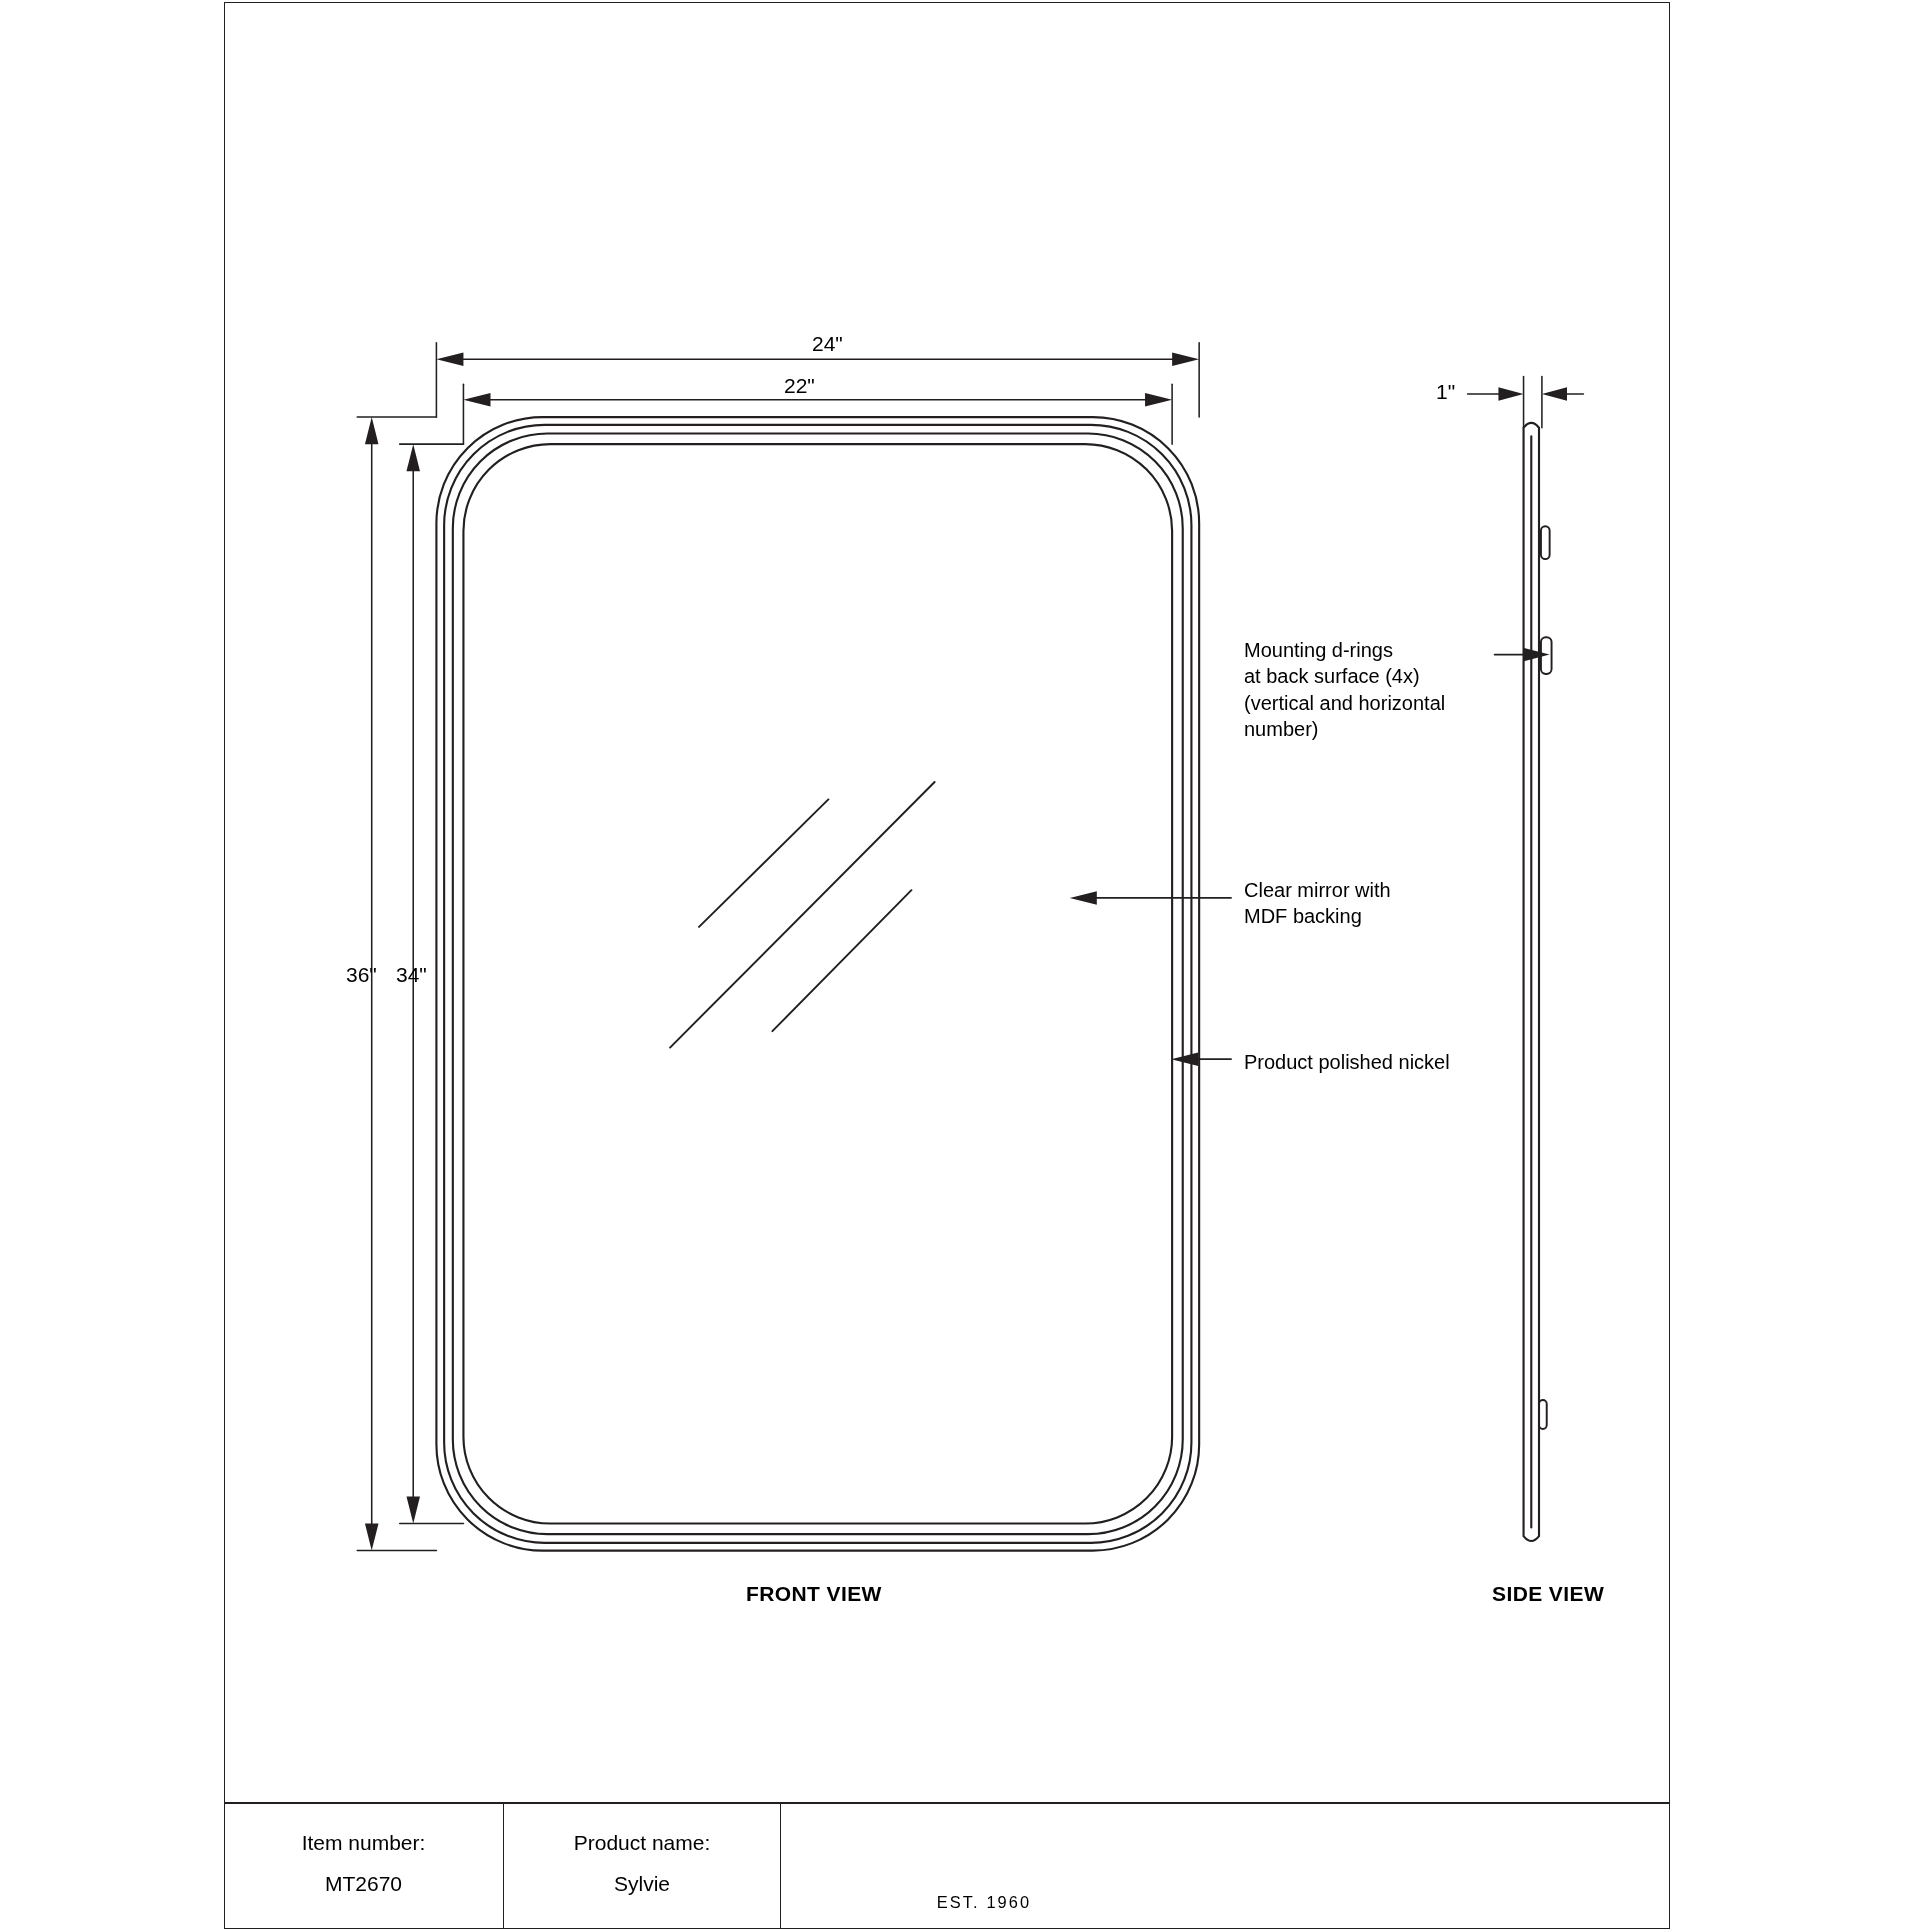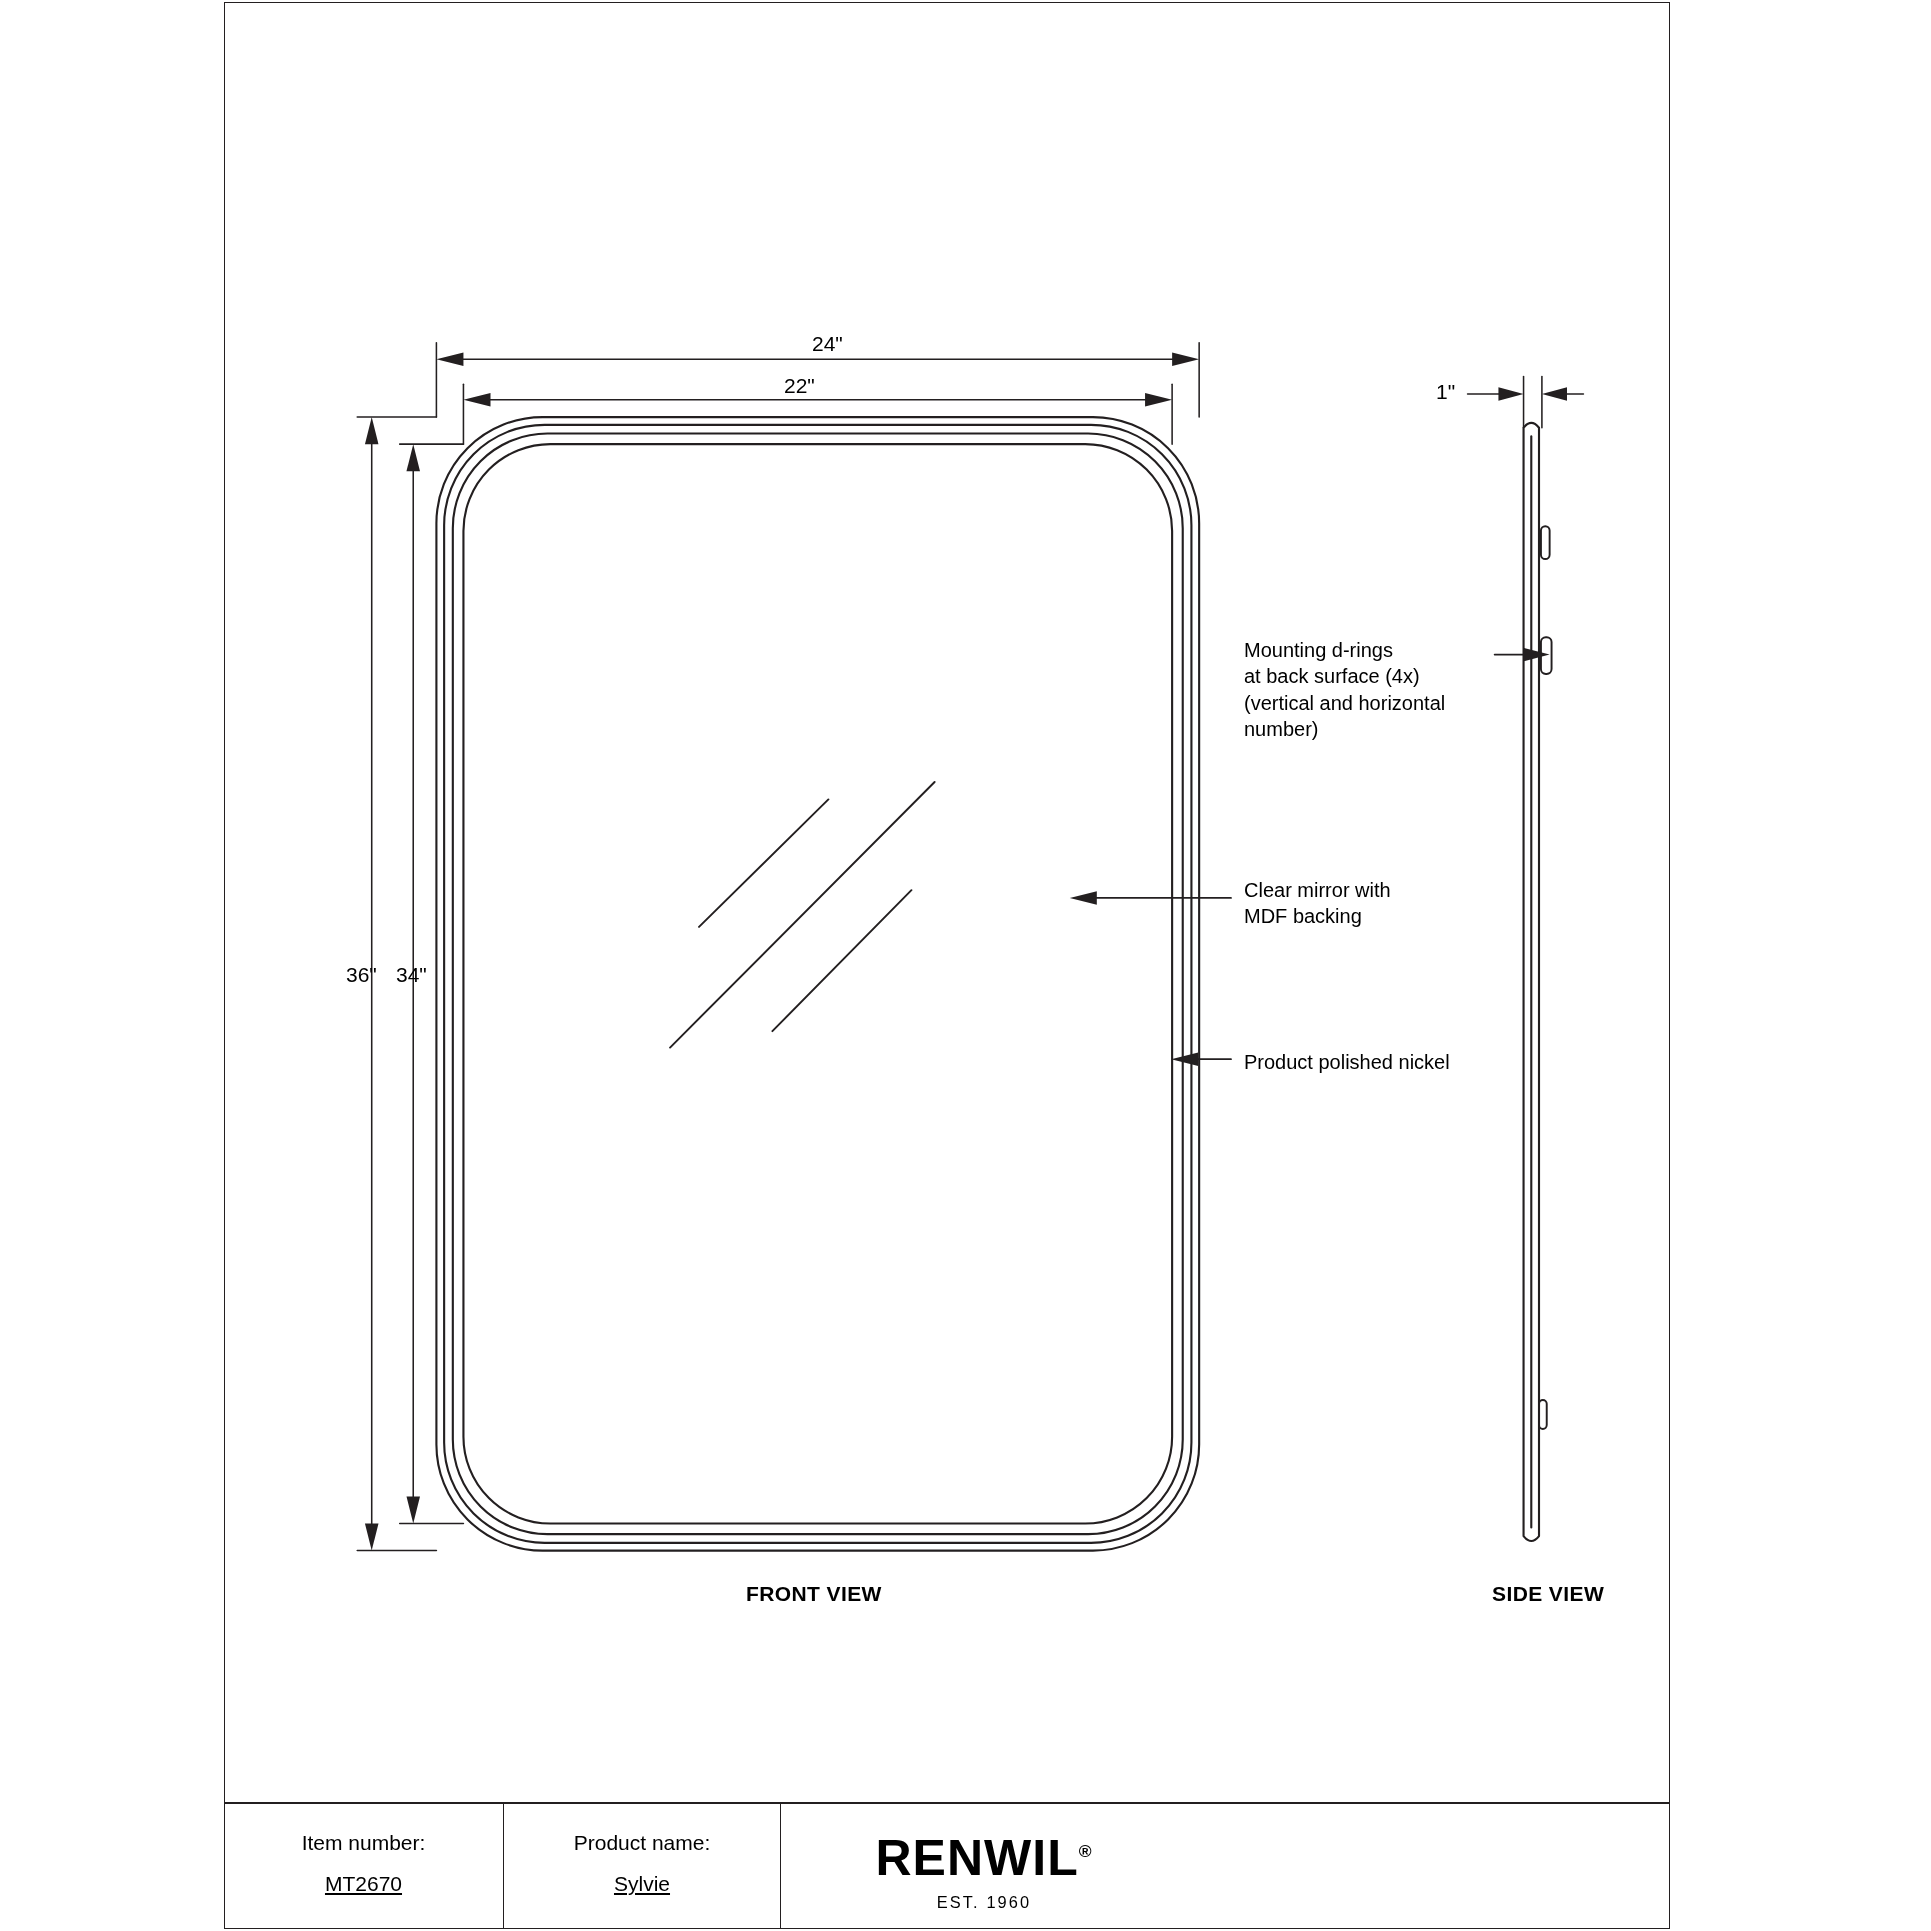--- a/index.html
+++ b/index.html
@@ -78,21 +78,20 @@
     top: 27px;
     text-align: center;
     font-size: 21px;
   }
   .tb-cell .v {
     position: absolute;
     left: 0; right: 0;
     top: 68px;
     text-align: center;
     font-size: 21px;
-    text-decoration: underline;
   }
   .c1 { width: 280px; }
   .c2 { width: 277px; }
   .c3 { width: 483px; }
   .c4 { width: 406px; }
   .brand {
     position: absolute;
     left: 0; right: 0;
     top: 25px;
     text-align: center;
@@ -225,19 +224,18 @@
   <div class="titleblock">
     <div class="tb-cell c1">
       <div class="k">Item number:</div>
       <div class="v">MT2670</div>
     </div>
     <div class="tb-cell c2">
       <div class="k">Product name:</div>
       <div class="v">Sylvie</div>
     </div>
     <div class="tb-cell c4">
-      <div class="brand"><span>RENWIL</span><sup>®</sup></div>
       <div class="brand-sub">EST. 1960</div>
     </div>
   </div>
 
 </div>
 
 
 </body></html>

